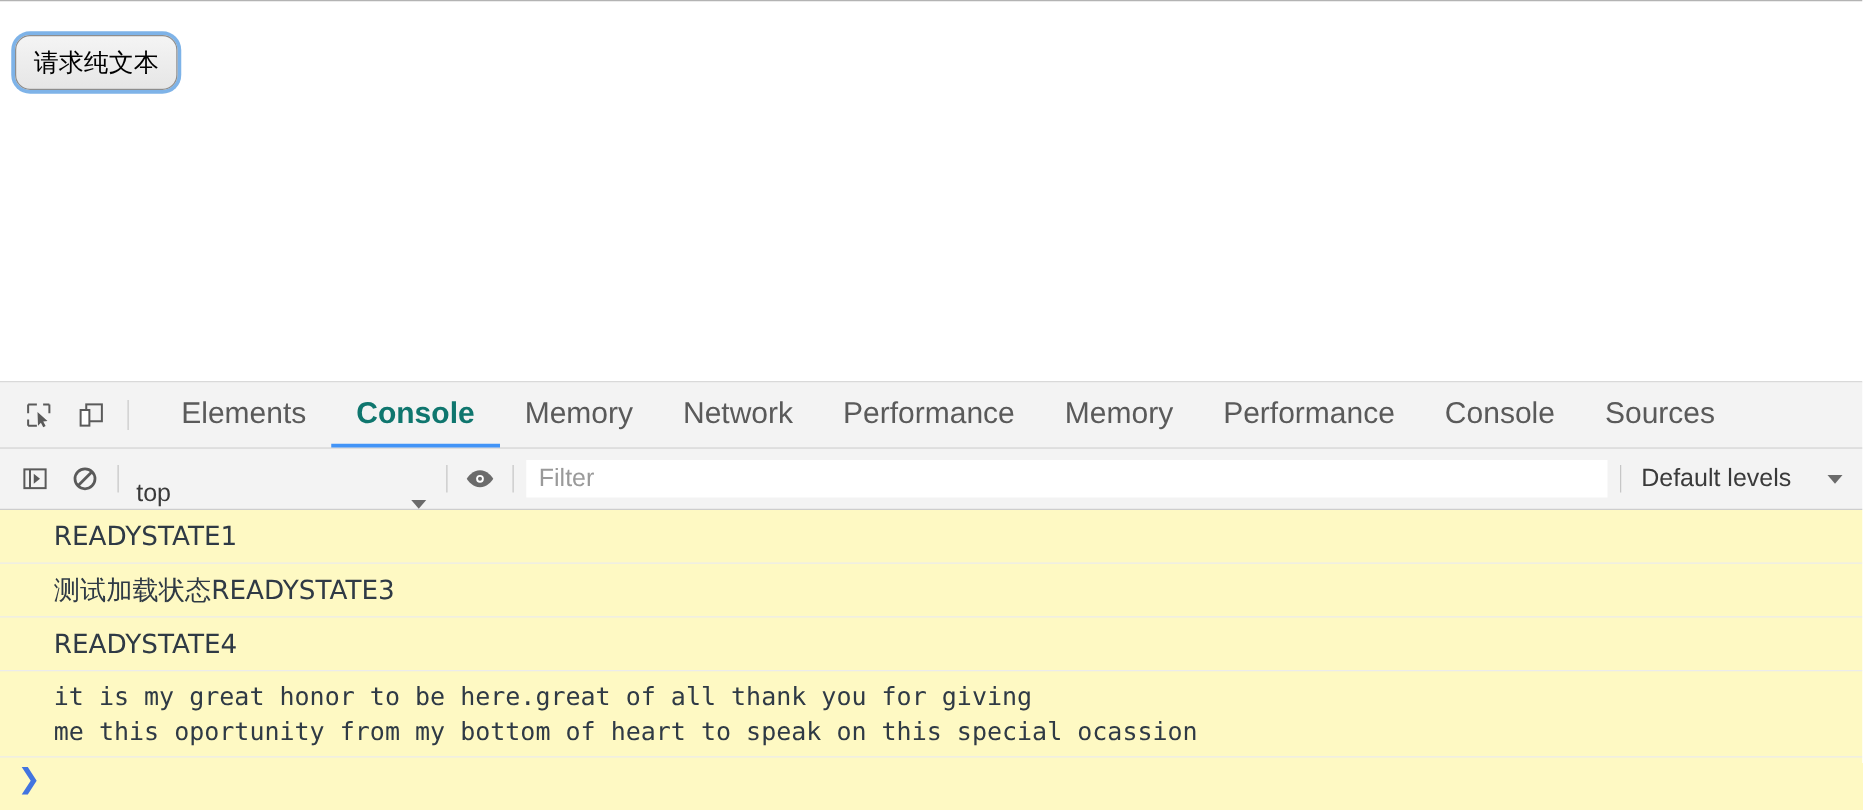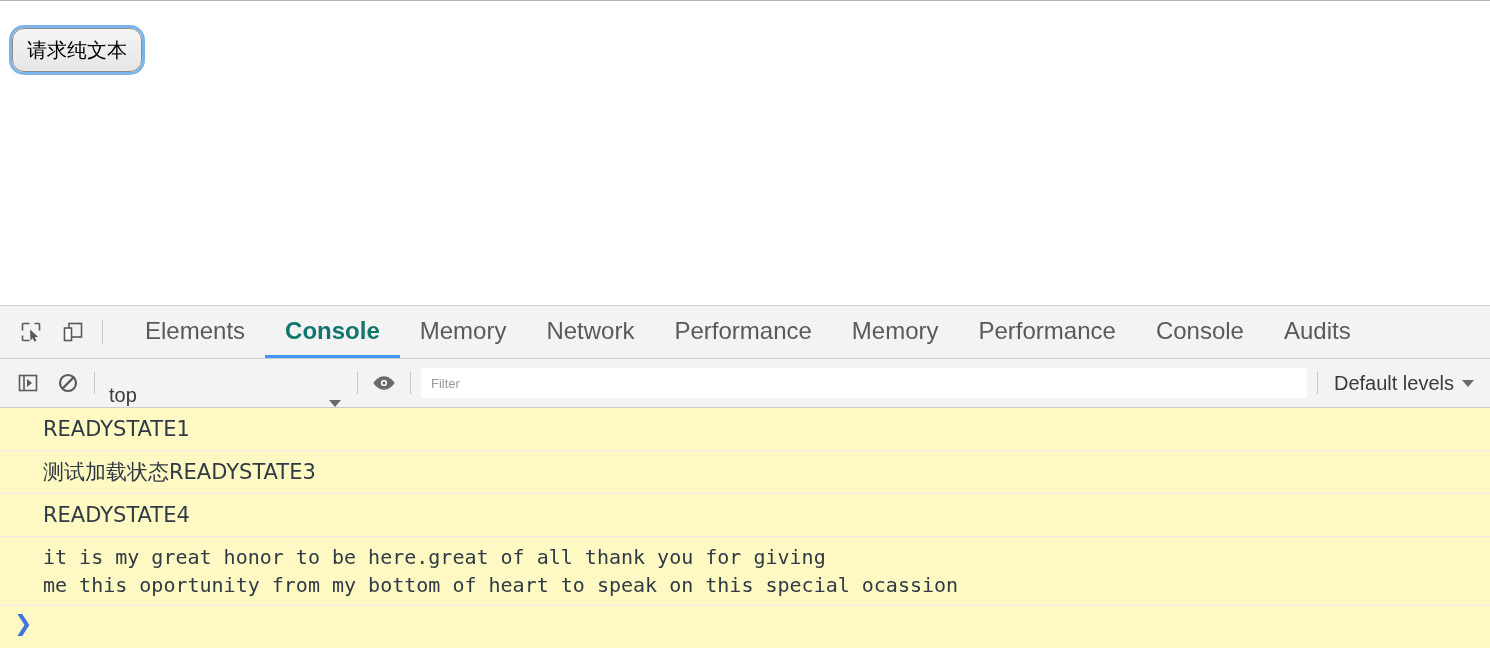--- a/index.html
+++ b/index.html
@@ -151,33 +151,34 @@
     margin-right: 10px;
     flex: 0 0 auto;
   }
   #filter-input {
     flex: 1 1 auto;
     height: 30px;
     margin: 12px 4px;
     border: none;
     outline: none;
     background: #ffffff;
-    font-size: 13px;
+    font-size: 20px;
     font-family: "Liberation Sans", sans-serif;
     color: #000000;
     padding: 0 10px;
     box-sizing: border-box;
   }
   #filter-input::placeholder { color: #9a9a9a; opacity: 1; }
   #levels-select {
     display: flex;
     align-items: center;
     height: 48px;
     padding: 0 16px 0 10px;
     cursor: default;
+    gap: 21px;
   }
   #levels-label {
     font-size: 20px;
     color: #3a3a3a;
     margin-right: 8px;
     white-space: nowrap;
   }
 
   
   #console-log {
@@ -249,21 +250,21 @@
 
     <div id="tabs">
       <div class="tab">Elements</div>
       <div class="tab active">Console</div>
       <div class="tab">Memory</div>
       <div class="tab">Network</div>
       <div class="tab">Performance</div>
       <div class="tab">Memory</div>
       <div class="tab">Performance</div>
       <div class="tab">Console</div>
-      <div class="tab">Audits</div>
+      <div class="tab">Sources</div>
     </div>
   </div>
 
   <div id="console-toolbar">
 
     <div class="ct-icon">
       <svg width="22" height="22" viewBox="0 0 22 22" aria-hidden="true">
         <rect x="2.5" y="3.5" width="17" height="15" fill="none" stroke="#5a5a5a" stroke-width="1.6"></rect>
         <line x1="7" y1="3.5" x2="7" y2="18.5" stroke="#5a5a5a" stroke-width="1.6"></line>
         <path d="M10 7l5 4-5 4z" fill="#5a5a5a"></path>

